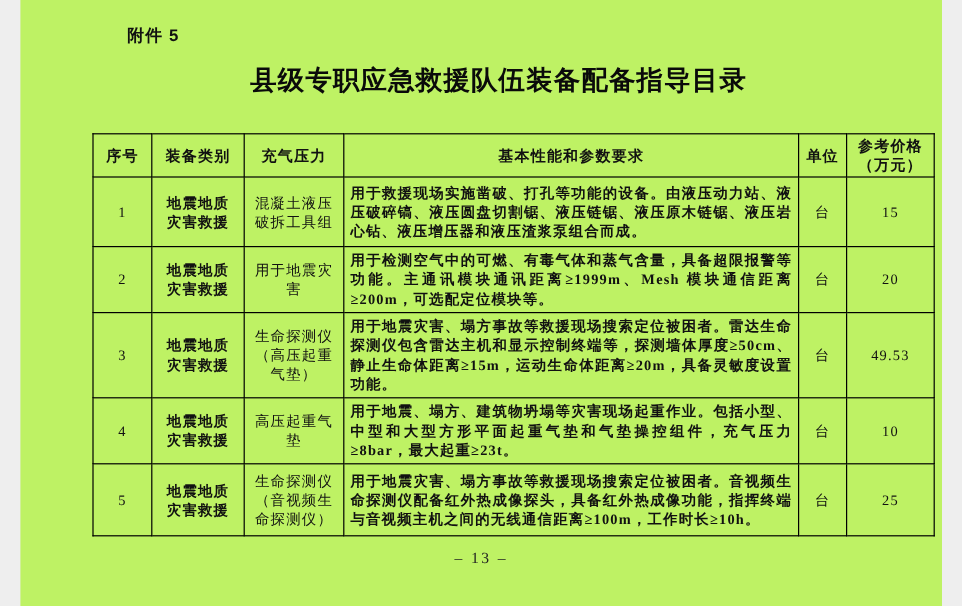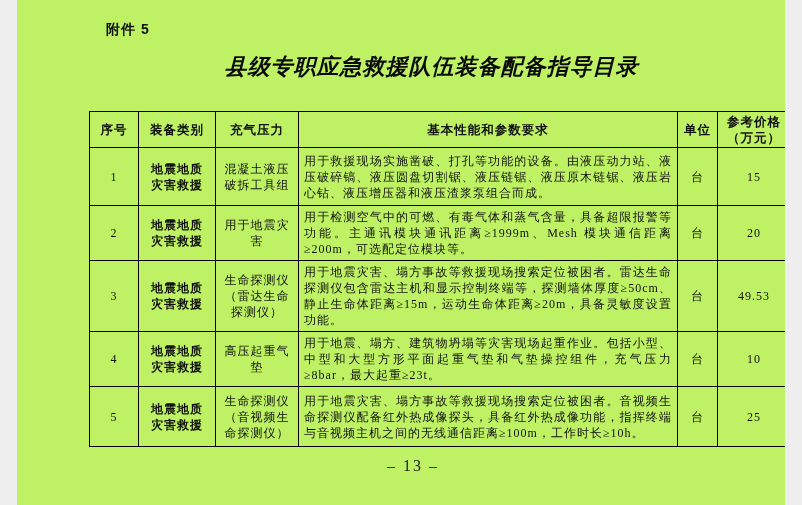--- a/index.html
+++ b/index.html
@@ -19,34 +19,33 @@
     left: 89px;
     top: 21px;
     font-family: "Liberation Sans", "DejaVu Sans", sans-serif;
     font-weight: bold;
     font-size: 14px;
     letter-spacing: 1px;
     color: #111;
   }
   .doc-title {
     position: absolute;
-    left: 64px;
+    left: 48px;
     width: 701px;
     top: 52px;
     text-align: center;
     font-family: "Liberation Serif", "DejaVu Serif", serif;
     font-weight: bold;
     font-size: 22px;
     letter-spacing: 1px;
     color: #0a0a0a;
-    font-style: italic;
   }
   table.equip {
     position: absolute;
-    left: 72px;
+    left: 60px;
     top: 111px;
     width: 701px;
     border-collapse: collapse;
     table-layout: fixed;
   }
   table.equip th, table.equip td {
     border: 1px solid #000;
     vertical-align: middle;
     color: #111;
   }
@@ -69,33 +68,34 @@
     text-align: center;
     letter-spacing: 0;
     font-size: 13px;
   }
   td.c-cat { text-align: center; padding: 0 11px; line-height: 17px; font-weight: bold; }
   td.c-name { text-align: center; padding: 0 8px; line-height: 17px; font-family: Liberation Serif, serif; }
   td.c-spec {
     text-align: justify;
     padding: 3px 5px;
     line-height: 16px;
+    font-weight: bold;
   }
   tr.r1 td { height: 58px; }
   tr.r2 td { height: 54px; }
   tr.r3 td { height: 66px; }
   tr.r4 td { height: 54px; }
   tr.r5 td { height: 60px; }
   .page-number {
     position: absolute;
-    left: 12px;
+    left: 0;
     width: 100%;
     top: 457px;
     text-align: center;
-    font-size: 16px;
+    font-size: 13px;
     letter-spacing: 2px;
     color: #222;
   }
 </style>
 </head>
 <body>
 
 <div class="page">
 
   <div class="attachment">附件 5</div>
@@ -135,21 +135,21 @@
         <td class="c-no">2</td>
         <td class="c-cat">地震地质灾害救援</td>
         <td class="c-name">用于地震灾害</td>
         <td class="c-spec">用于检测空气中的可燃、有毒气体和蒸气含量，具备超限报警等功能。主通讯模块通讯距离≥1999m、Mesh 模块通信距离≥200m，可选配定位模块等。</td>
         <td class="c-unit">台</td>
         <td class="c-price">20</td>
       </tr>
       <tr class="r3">
         <td class="c-no">3</td>
         <td class="c-cat">地震地质灾害救援</td>
-        <td class="c-name">生命探测仪（雷达生命探测仪）</td>
+        <td class="c-name">生命探测仪（高压起重气垫）</td>
         <td class="c-spec">用于地震灾害、塌方事故等救援现场搜索定位被困者。雷达生命探测仪包含雷达主机和显示控制终端等，探测墙体厚度≥50cm、静止生命体距离≥15m，运动生命体距离≥20m，具备灵敏度设置功能。</td>
         <td class="c-unit">台</td>
         <td class="c-price">49.53</td>
       </tr>
       <tr class="r4">
         <td class="c-no">4</td>
         <td class="c-cat">地震地质灾害救援</td>
         <td class="c-name">高压起重气垫</td>
         <td class="c-spec">用于地震、塌方、建筑物坍塌等灾害现场起重作业。包括小型、中型和大型方形平面起重气垫和气垫操控组件，充气压力≥8bar，最大起重≥23t。</td>
         <td class="c-unit">台</td>

